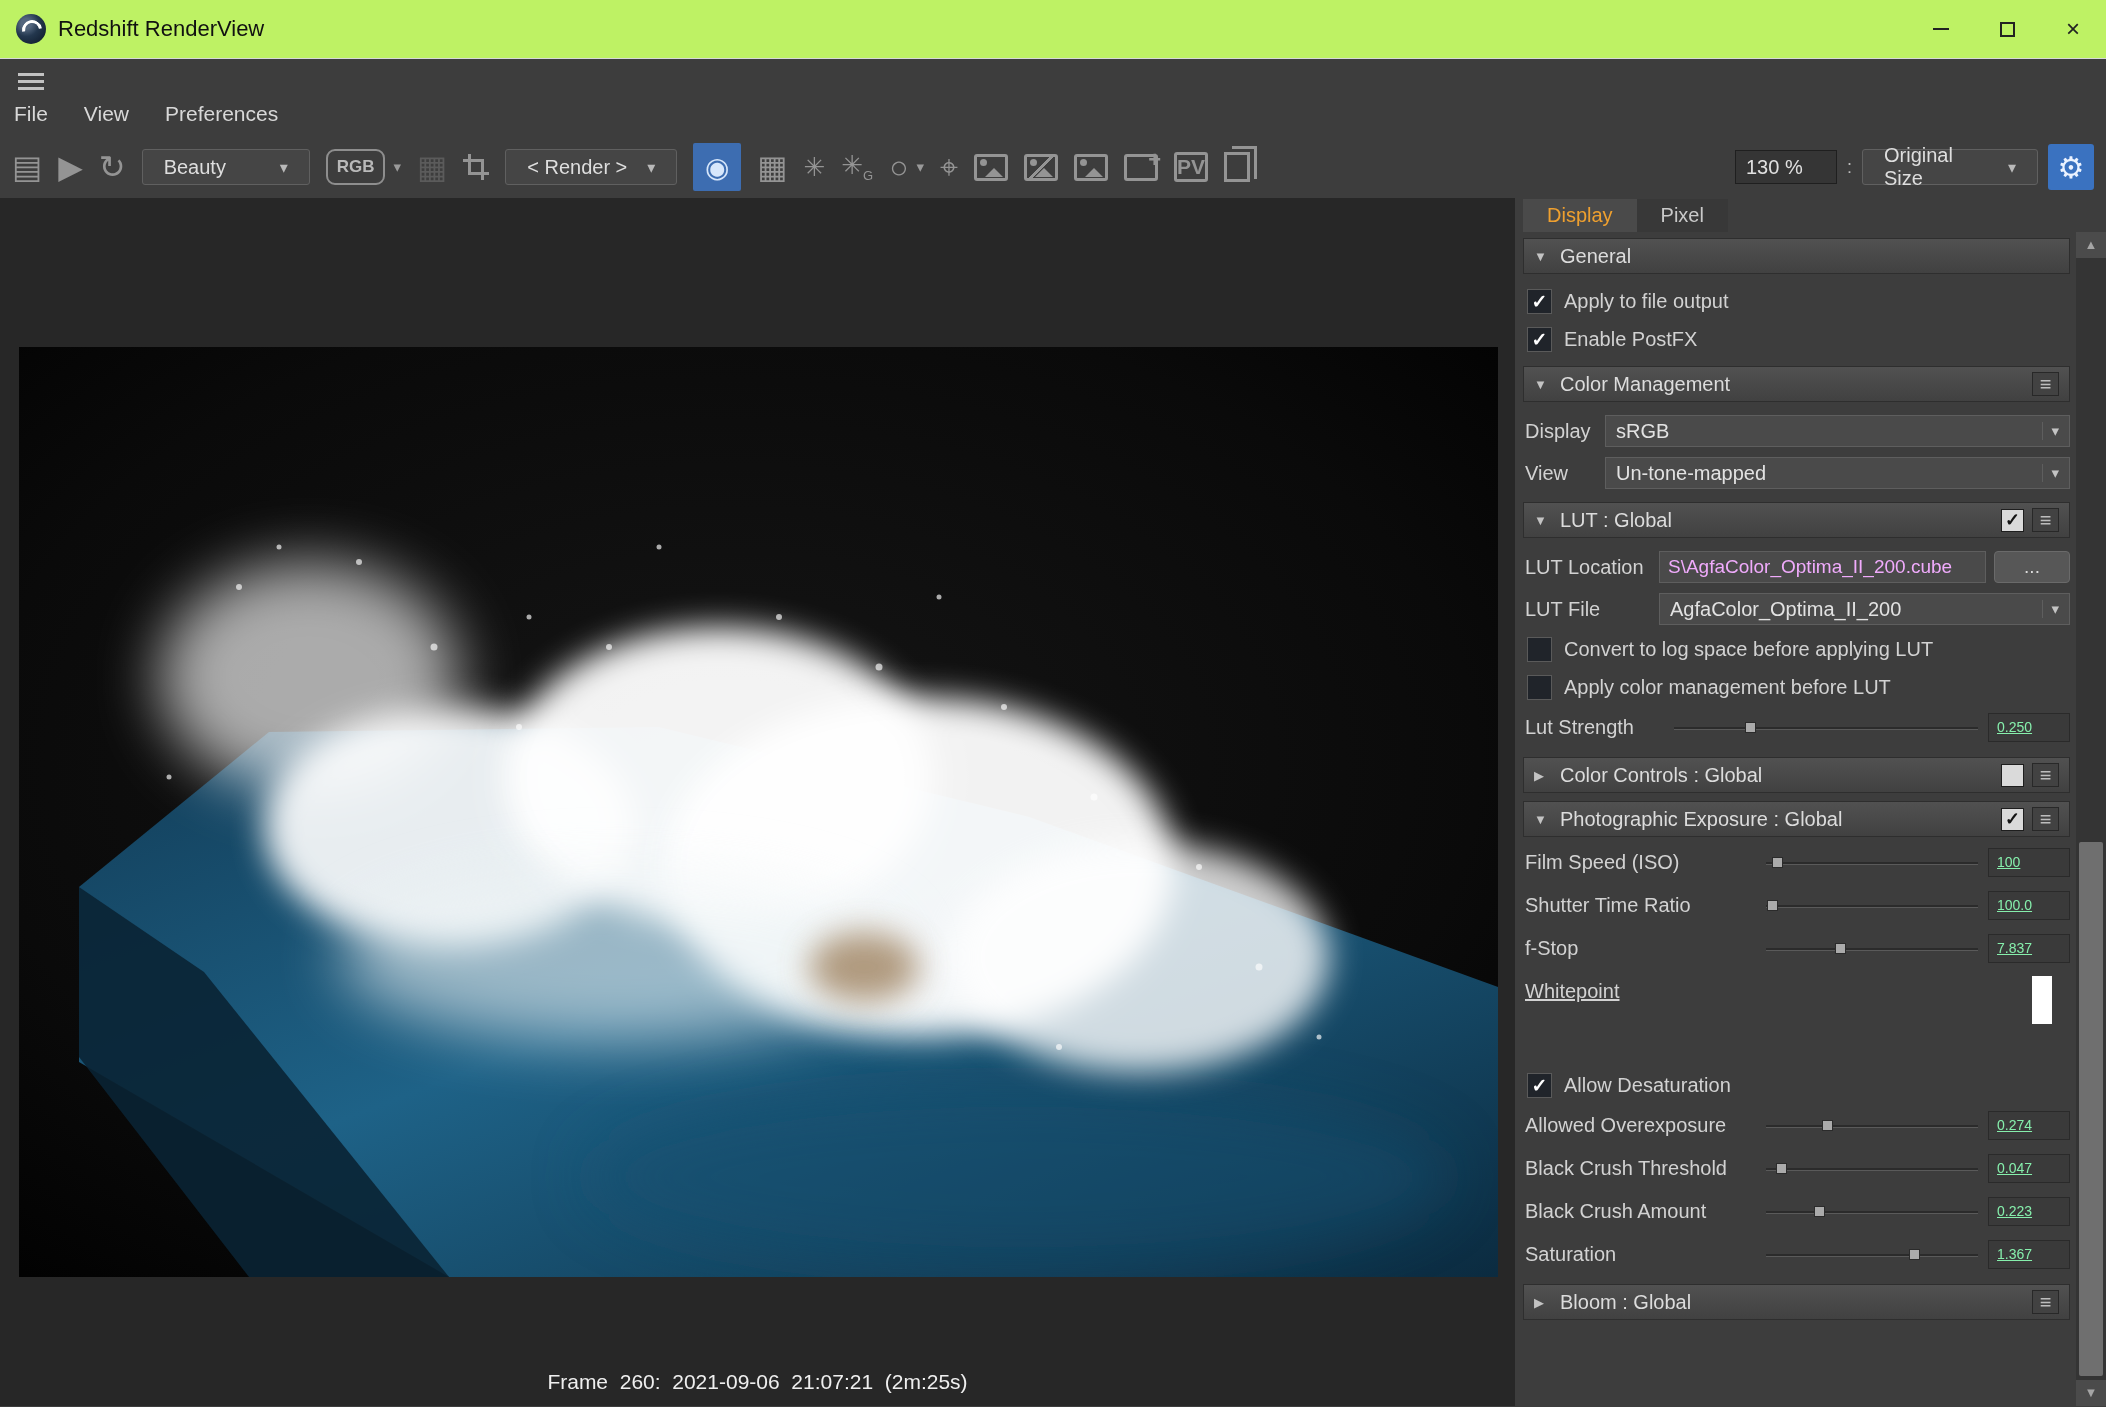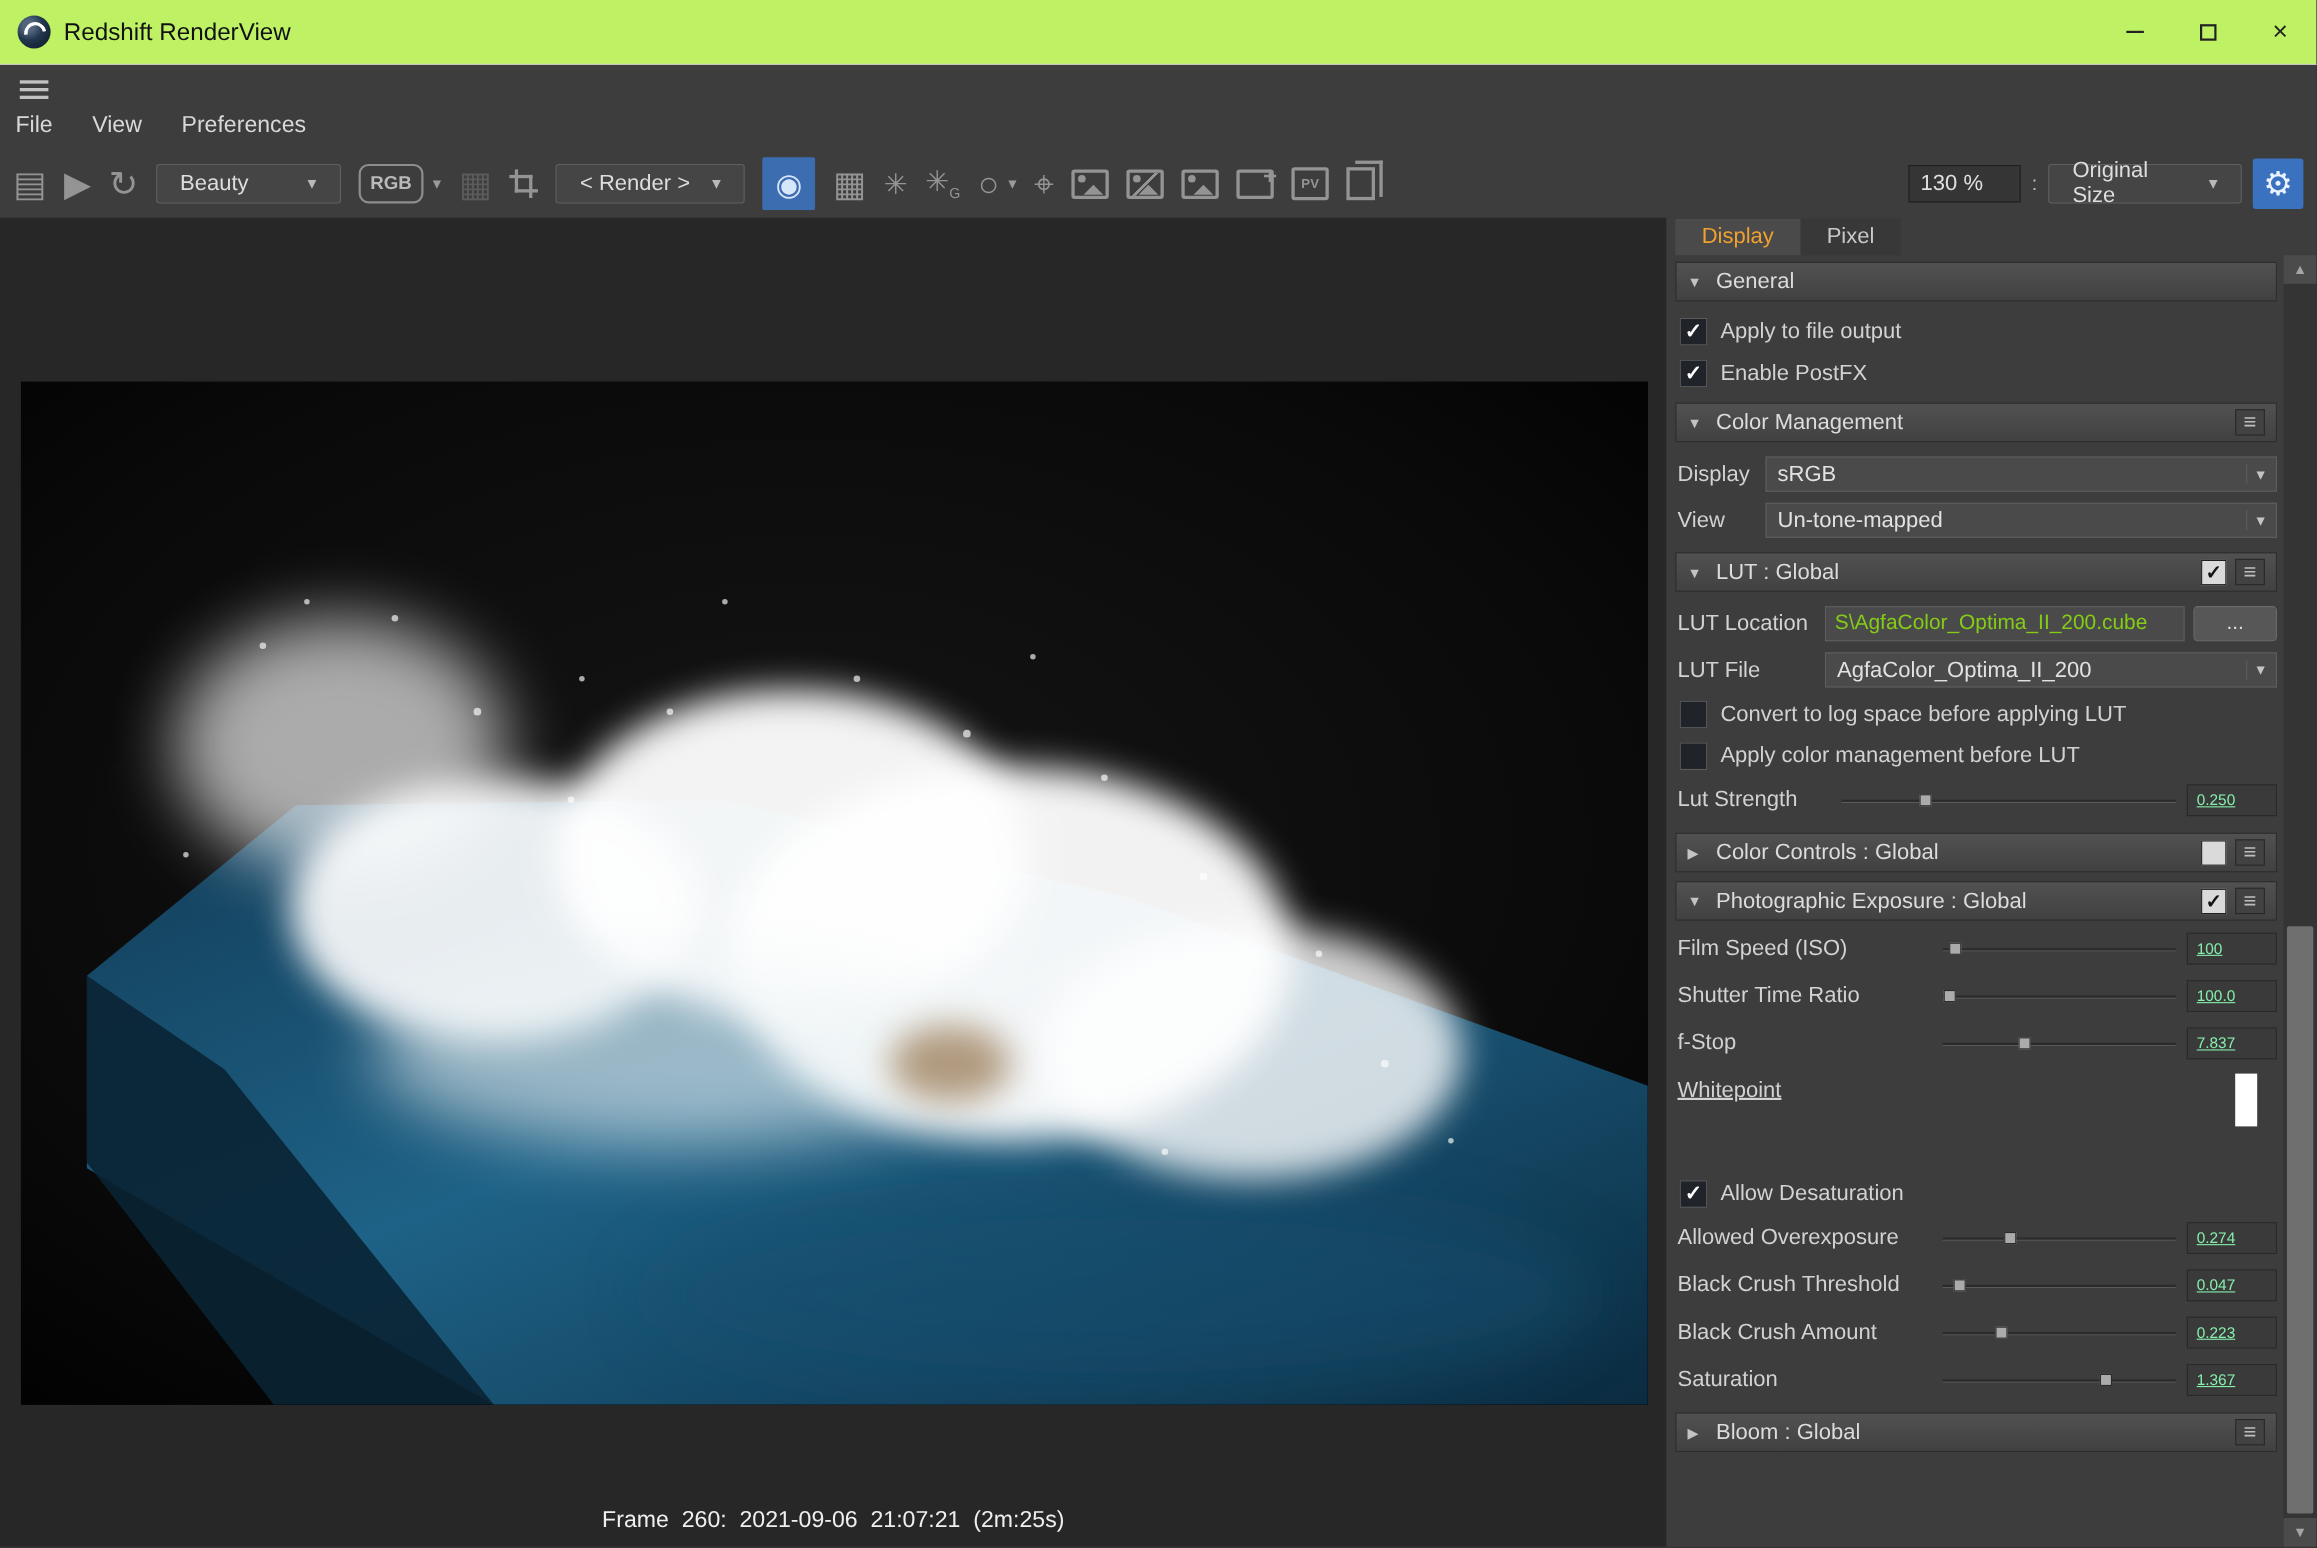--- a/index.html
+++ b/index.html
@@ -54,21 +54,21 @@
   .icon-img { width:34px; height:27px; border:3px solid #949494; border-radius:3px; position:relative; cursor:pointer; }
   .icon-img::before { content:""; position:absolute; width:7px; height:7px; border-radius:50%;
         background:#949494; top:2px; left:3px; }
   .icon-img::after { content:""; position:absolute; border-left:9px solid transparent;
         border-right:9px solid transparent; border-bottom:9px solid #949494; bottom:1px; right:2px; }
   .icon-img.split { background:linear-gradient(135deg, transparent 46%, #949494 46% 54%, transparent 54%); }
   .icon-img.plus::before { display:none; }
   .icon-img.plus::after { display:none; }
   .icon-img.plus .plus-badge { position:absolute; right:-6px; top:-10px; color:#949494; font-size:22px; font-weight:bold; }
   .icon-pv { width:34px; height:30px; border:3px solid #949494; border-radius:3px; color:#949494;
-        font-size:12px; font-weight:bold; display:flex; align-items:center; justify-content:center; cursor:pointer; }
+        font-size:21px; font-weight:bold; display:flex; align-items:center; justify-content:center; cursor:pointer; }
   .icon-copy { width:26px; height:30px; border:3px solid #949494; position:relative; background:#3d3d3d; cursor:pointer; }
   .icon-copy::before { content:""; position:absolute; left:5px; top:-9px; width:22px; height:30px;
         border-top:3px solid #949494; border-right:3px solid #949494; }
   .tb-right { margin-left:auto; display:flex; align-items:center; gap:10px; }
   .zoom-box { width:102px; height:34px; background:#353535; border:1px solid #1f1f1f;
         font-size:20px; color:#e0e0e0; display:flex; align-items:center; padding-left:10px; cursor:text; }
   .sep { color:#bbb; font-size:18px; }
   .gear-btn { width:46px; height:46px; background:#3a72c0; border-radius:3px; color:#eaf2ff;
         font-size:30px; display:flex; align-items:center; justify-content:center; cursor:pointer; }
 
@@ -102,21 +102,21 @@
         font-size:19px; font-weight:bold; line-height:23px; text-align:center; cursor:pointer; flex:0 0 auto; }
   .lbl { font-size:20px; color:#d2d2d2; }
 
   .row { display:flex; align-items:center; height:42px; padding-left:2px; }
   .fieldlbl { width:80px; font-size:20px; }
   .lutlbl { width:134px; font-size:20px; }
   .pdd { flex:1; height:32px; background:#4a4a4a; border:1px solid #5e5e5e; display:flex;
         align-items:center; padding:0 10px; font-size:20px; color:#e2e2e2; cursor:pointer; }
   .pdd .arr { margin-left:auto; color:#c4c4c4; font-size:15px; border-left:1px solid #5e5e5e; padding-left:8px; }
   .tfield { flex:1; height:32px; background:#4a4a4a; border:1px solid #5e5e5e; display:flex;
-        align-items:center; padding:0 8px; font-size:19px; color:#84cc16; overflow:hidden; white-space:nowrap; cursor:text; }
+        align-items:center; padding:0 8px; font-size:19px; color:#f0abfc; overflow:hidden; white-space:nowrap; cursor:text; }
   .browse { width:76px; height:32px; margin-left:8px; background:#575757; border:1px solid #6a6a6a;
         border-radius:4px; color:#ddd; font-size:19px; display:flex; align-items:center; justify-content:center; cursor:pointer; }
 
   .srow { display:flex; align-items:center; height:43px; padding-left:2px; }
   .srow .lbl { flex:1; }
   .slider { position:relative; width:212px; height:30px; cursor:pointer; flex:0 0 auto; }
   .slider.wide { width:304px; }
   .slider .track { position:absolute; left:0; right:0; top:14px; height:3px; background:#2b2b2b;
         border-bottom:1px solid #5a5a5a; }
   .slider .handle { position:absolute; top:9px; width:11px; height:11px; background:#ababab; border:1px solid #2b2b2b; }

